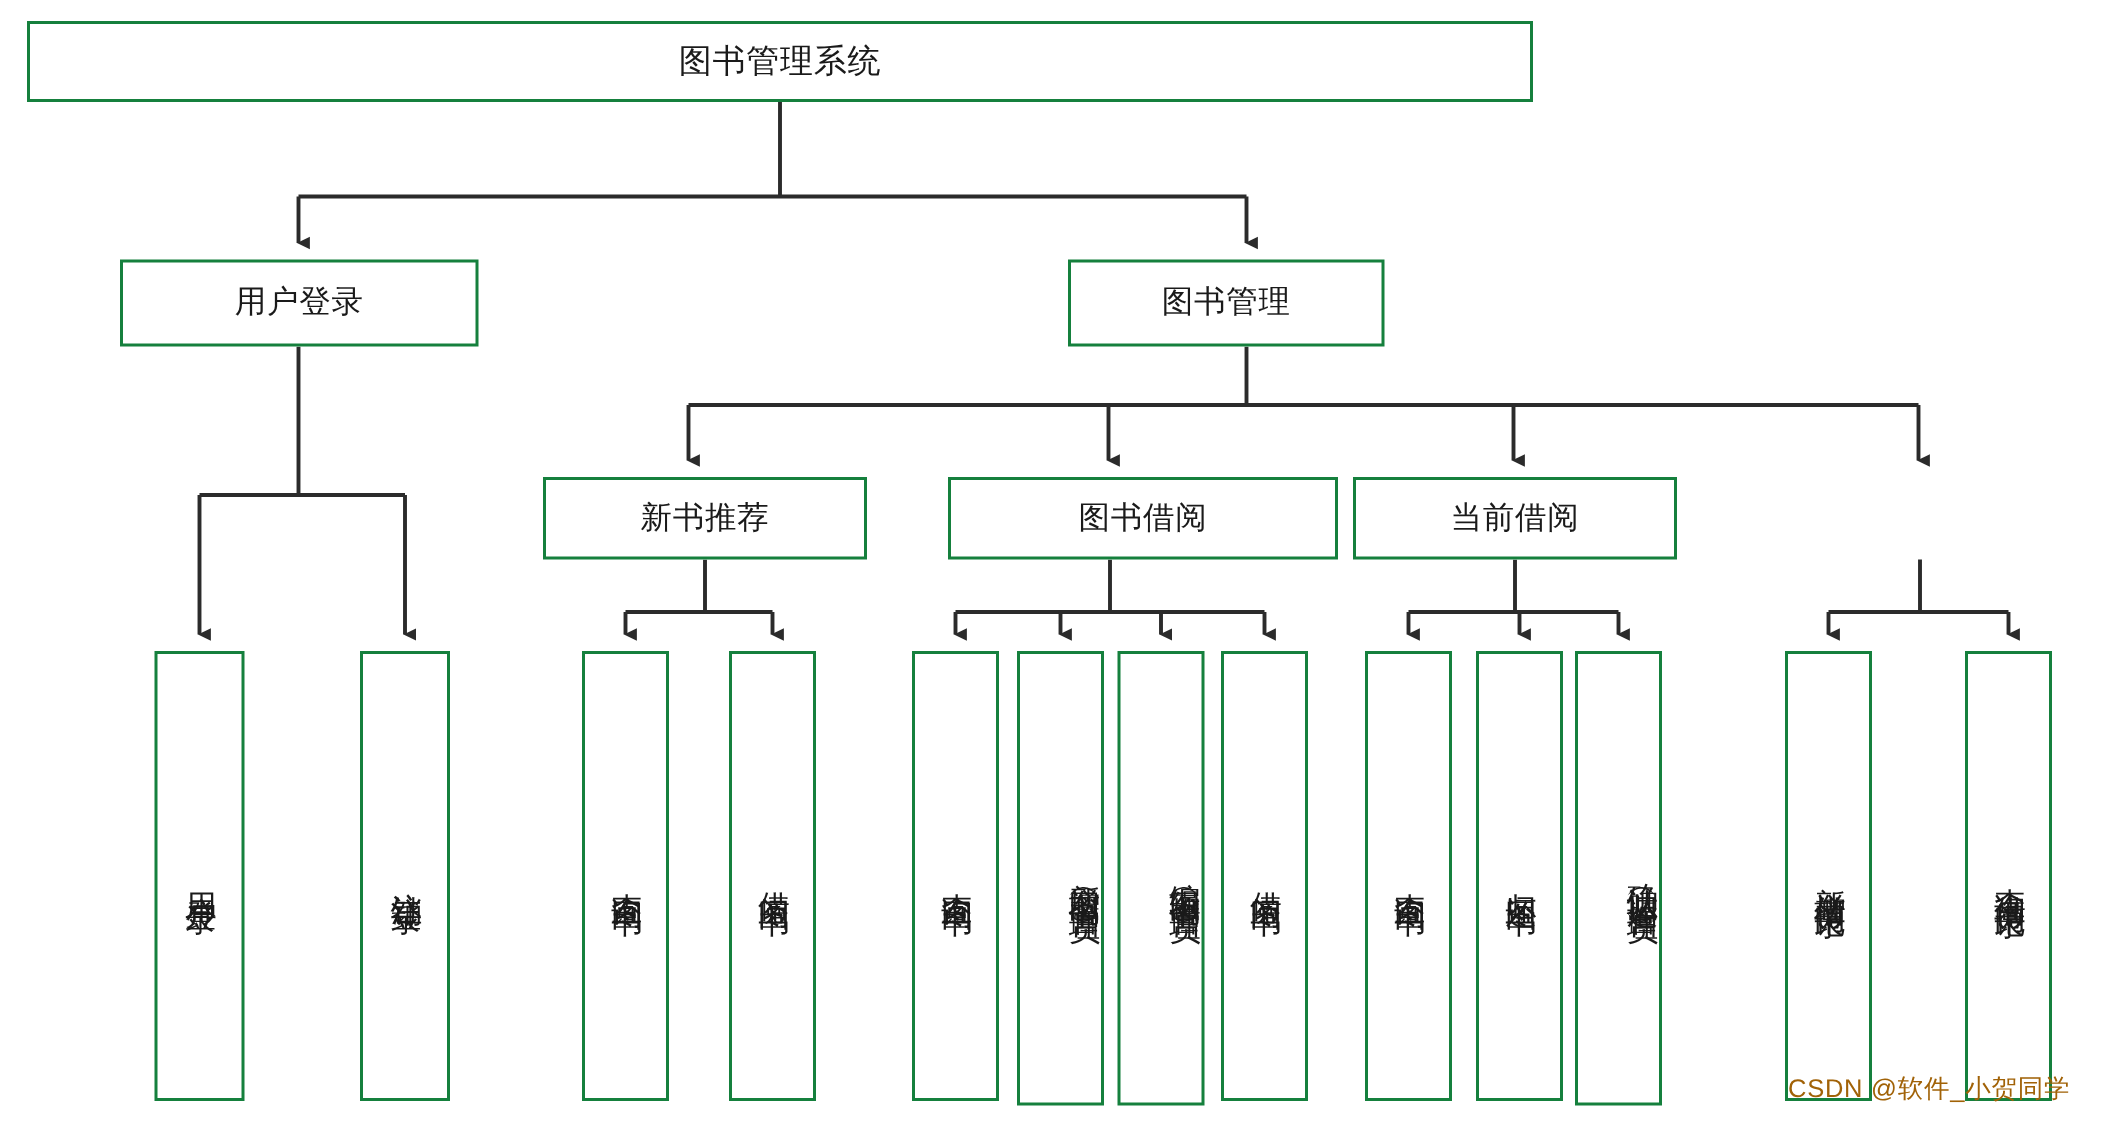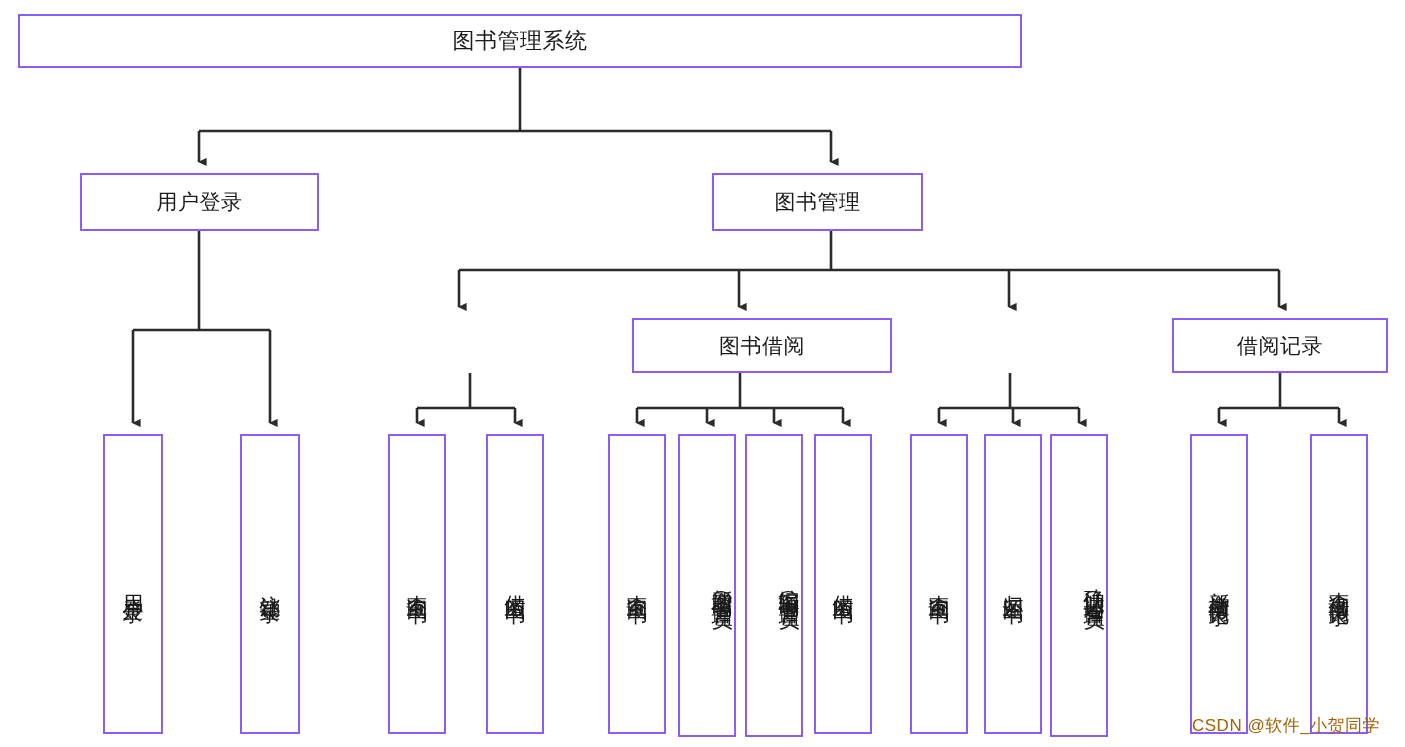--- a/index.html
+++ b/index.html
@@ -13,21 +13,21 @@
   #canvas {
     position: relative;
     width: 1405px;
     height: 747px;
     background: #ffffff;
     overflow: hidden;
   }
   .node {
     position: absolute;
     box-sizing: border-box;
-    border: 2px solid #8b5cf6;
+    border: 2px solid #15803d;
     background: #ffffff;
     display: flex;
     align-items: center;
     justify-content: center;
     color: #1a1a1a;
   }
   .node.horiz {
     font-size: 21px;
     letter-spacing: 0.5px;
     line-height: 1.2;
@@ -115,22 +115,23 @@
       <path d="M 1219 408 L 1219 423" marker-end="url(#arrowhead)"></path>
       <path d="M 1339 408 L 1339 423" marker-end="url(#arrowhead)"></path>
     </g>
   </svg>
 
   <div class="node horiz root" style="left:18px; top:14px; width:1004px; height:54px;">图书管理系统</div>
 
   <div class="node horiz" style="left:80px; top:173px; width:239px; height:58px;">用户登录</div>
   <div class="node horiz" style="left:712px; top:173px; width:211px; height:58px;">图书管理</div>
 
+  <div class="node horiz" style="left:362px; top:318px; width:216px; height:55px;">新书推荐</div>
   <div class="node horiz" style="left:632px; top:318px; width:260px; height:55px;">图书借阅</div>
-  <div class="node horiz" style="left:1172px; top:318px; width:216px; height:55px;">借阅记录</div>
+  <div class="node horiz" style="left:902px; top:318px; width:216px; height:55px;">当前借阅</div>
 
   <div class="node vert" style="left:103px; top:434px; width:60px; height:300px;">用户登录</div>
   <div class="node vert" style="left:240px; top:434px; width:60px; height:300px;">注销登录</div>
 
   <div class="node vert" style="left:388px; top:434px; width:58px; height:300px;">查询图书</div>
   <div class="node vert" style="left:486px; top:434px; width:58px; height:300px;">借阅图书</div>
 
   <div class="node vert" style="left:608px; top:434px; width:58px; height:300px;">查询图书</div>
   <div class="node vert top-align" style="left:678px; top:434px; width:58px; height:303px;">新增图书（管理员）</div>
   <div class="node vert top-align" style="left:745px; top:434px; width:58px; height:303px;">编辑图书（管理员）</div>

